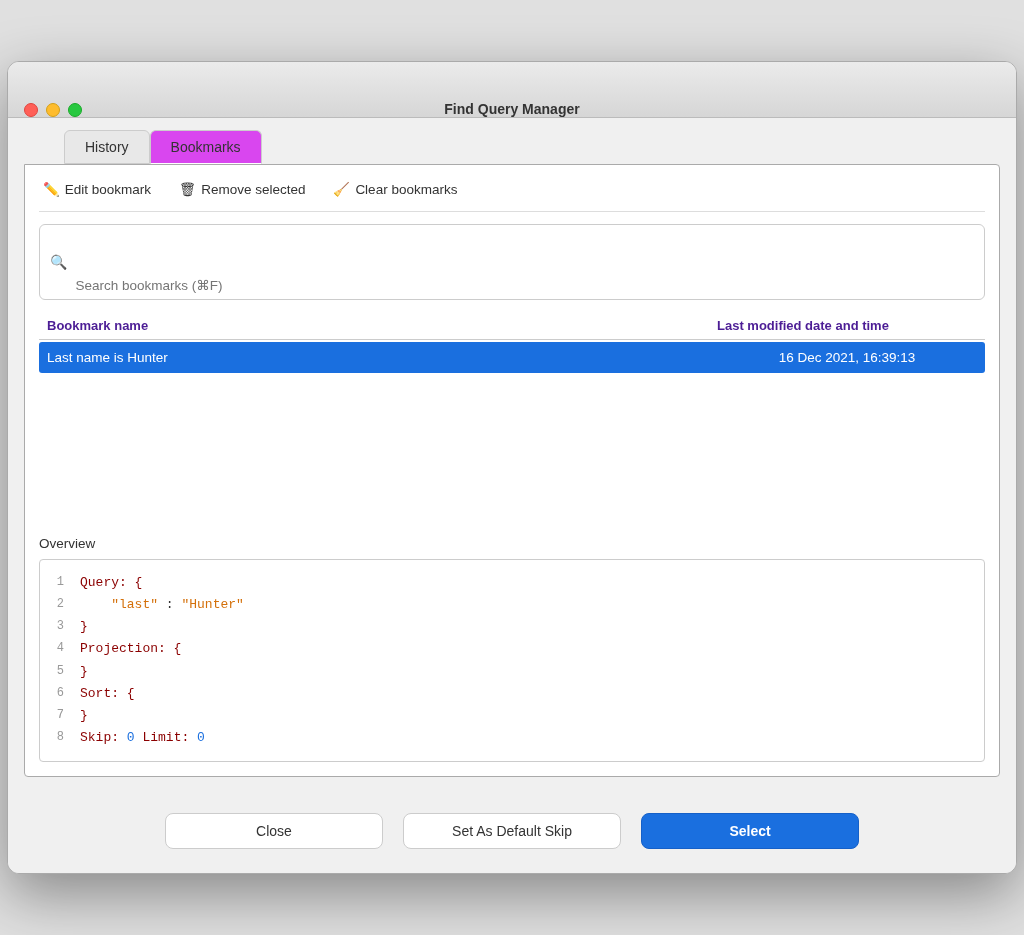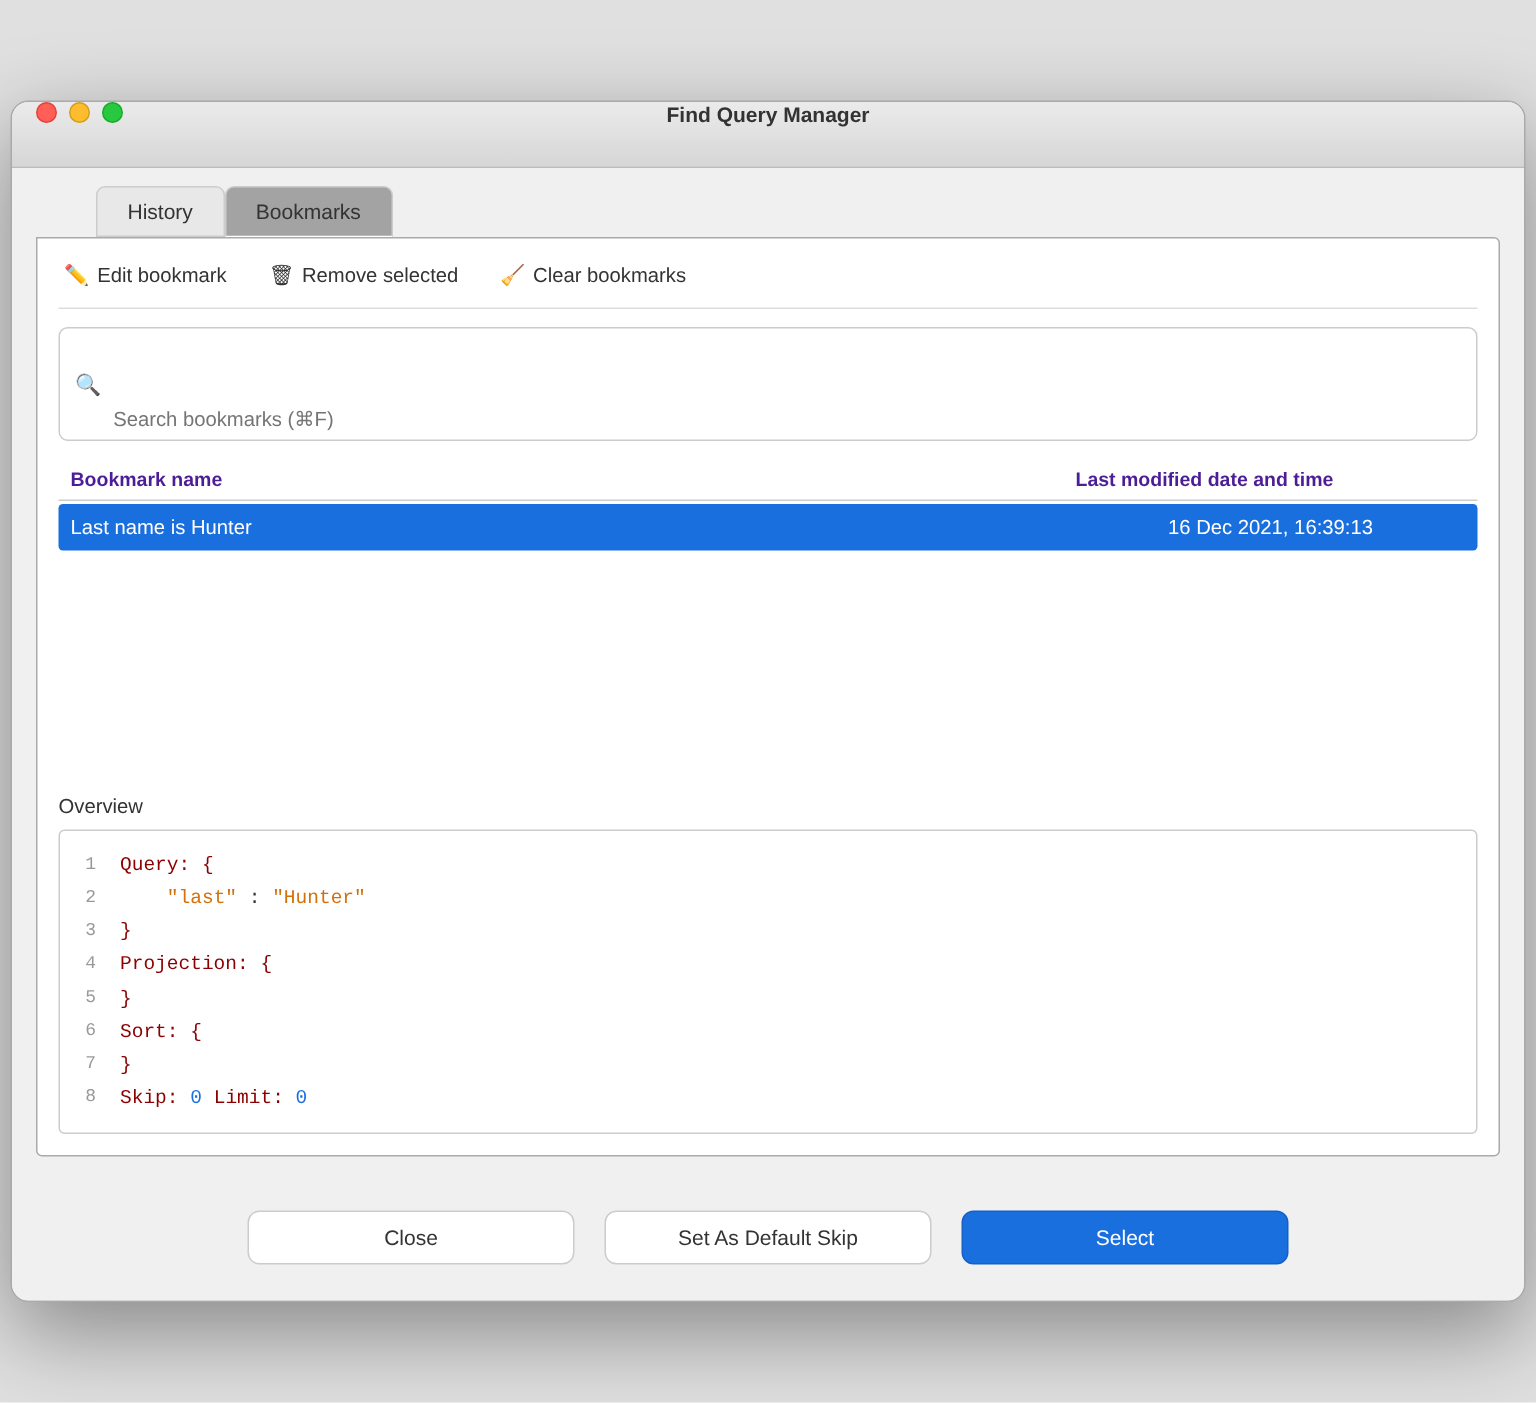--- a/index.html
+++ b/index.html
@@ -17,23 +17,23 @@
       width: 1010px;
       background: #f0f0f0;
       border-radius: 12px;
       box-shadow: 0 20px 60px rgba(0,0,0,0.4);
       overflow: hidden;
       border: 1px solid #aaa;
     }
 
     .titlebar {
       background: linear-gradient(to bottom, #ebebeb, #d6d6d6);
-      height: 44px;
-      display: flex;
-      align-items: flex-start;
+      height: 56px;
+      display: flex;
+      align-items: flex-end;
       padding: 0 16px;
       border-bottom: 1px solid #bbb;
       position: relative;
     }
 
     .titlebar-title {
       position: absolute;
       left: 50%;
       transform: translateX(-50%);
       font-size: 14px;
@@ -73,21 +73,21 @@
       padding: 8px 20px;
       font-size: 14px;
       cursor: pointer;
       border: 1px solid #ccc;
       background: #e8e8e8;
       color: #333;
       border-radius: 6px 6px 0 0;
     }
 
     .tab.active {
-      background: #a3a3a3;
+      background: #d946ef;
       border-bottom: 1px solid #fff;
       font-weight: 500;
       z-index: 1;
     }
 
     .tab-panel {
       border: 1px solid #aaa;
       border-top: 1px solid #aaa;
       background: #fff;
       border-radius: 0 4px 4px 4px;
@@ -245,21 +245,21 @@
     .btn-secondary {
       background: #fff;
       border: 1px solid #ccc;
       color: #333;
     }
 
     .btn-primary {
       background: #1a6fdf;
       border: 1px solid #1560c8;
       color: #fff;
-      font-weight: 400;
+      font-weight: 700;
     }
   </style>
 </head>
 <body>
 
 <div class="window">
 
   <div class="titlebar">
     <div class="traffic-lights">
       <div class="traffic-light close"></div>

